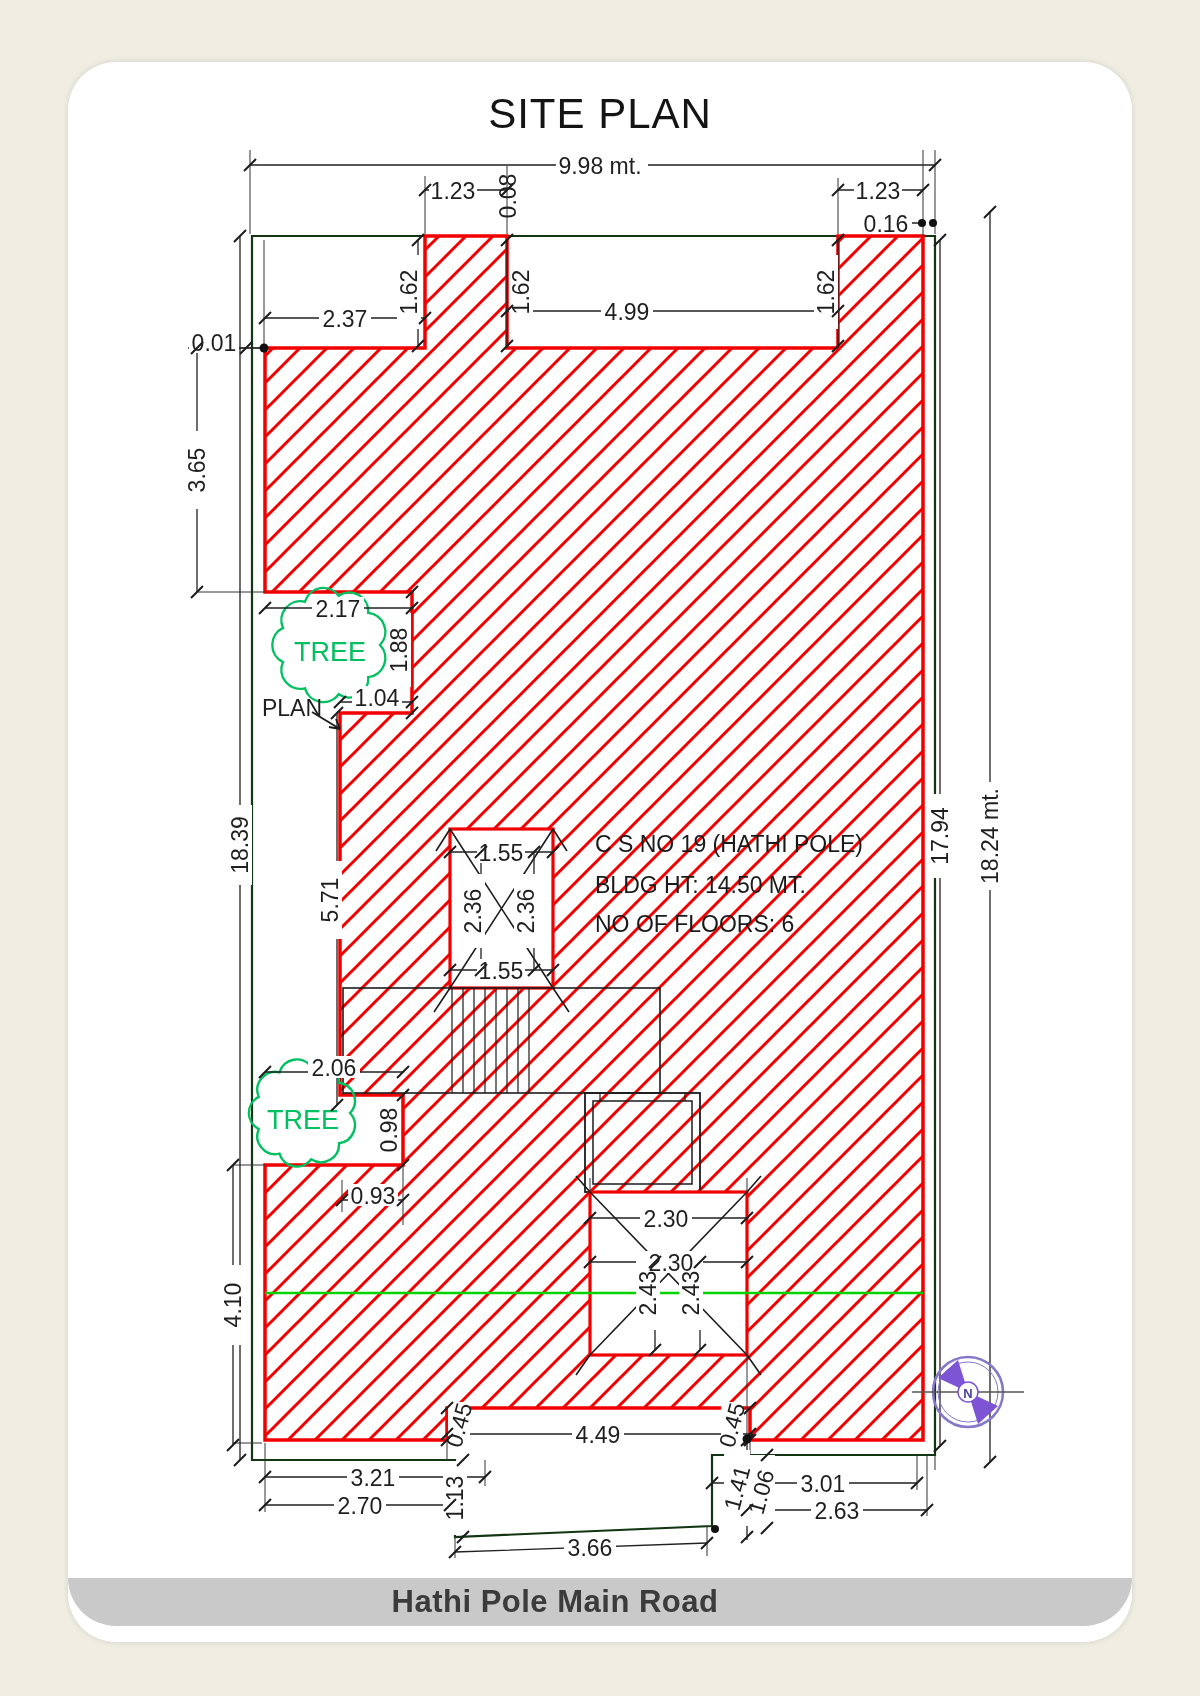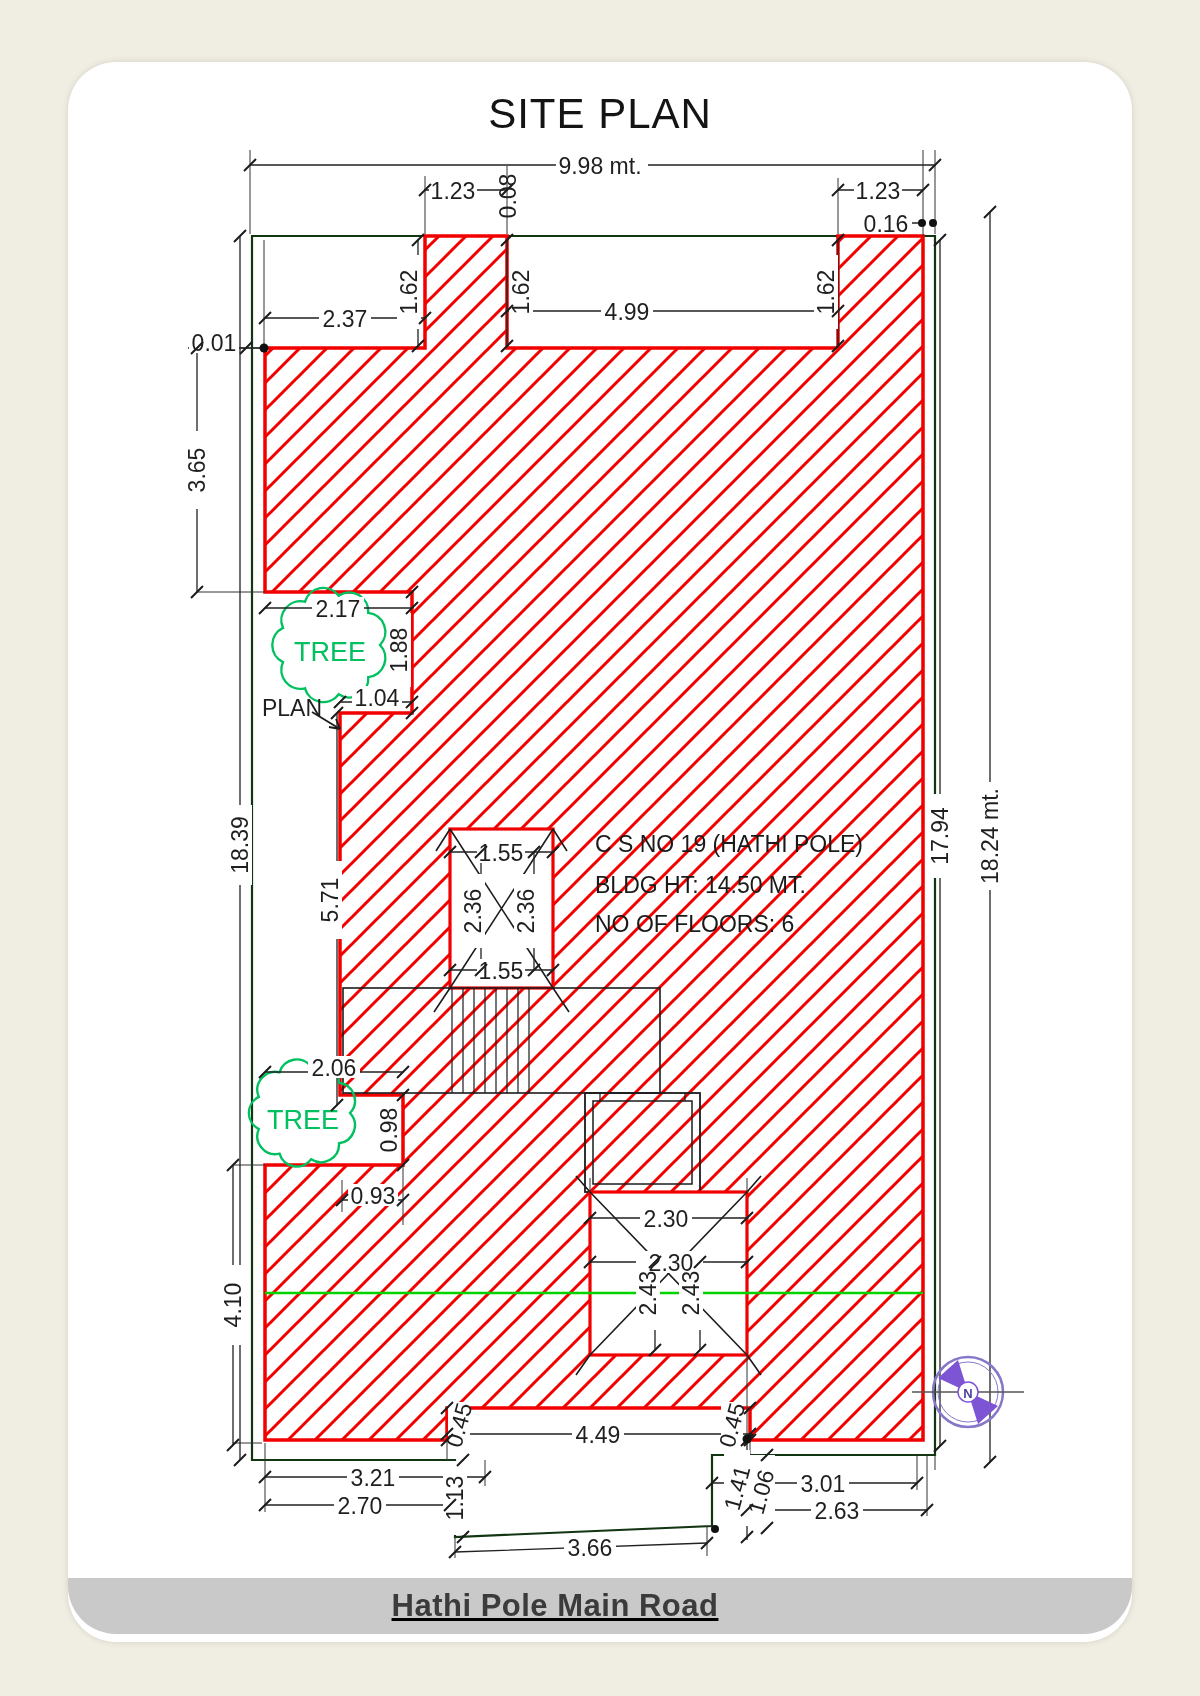--- a/index.html
+++ b/index.html
@@ -1,19 +1,19 @@
 <!DOCTYPE html>
 <html><head>
 <meta charset="utf-8">
 <style>
   html,body{margin:0;padding:0;}
   body{width:1200px;height:1696px;position:relative;background:#f0eee2;font-family:"Liberation Sans",sans-serif;overflow:hidden;}
   .card{position:absolute;left:68px;top:62px;width:1064px;height:1580px;background:#ffffff;border-radius:48px;box-shadow:0 0 6px rgba(0,0,0,0.12);}
   .page-title{position:absolute;top:90px;left:0;width:1200px;text-align:center;font-size:42px;color:#141414;letter-spacing:1px;}
-  .road-bar{position:absolute;left:68px;top:1578px;width:1064px;height:56px;background:#c9c9c9;border-radius:0 0 48px 48px;display:flex;align-items:center;justify-content:center;text-decoration:underline;}
+  .road-bar{position:absolute;left:68px;top:1578px;width:1064px;height:48px;background:#c9c9c9;border-radius:0 0 48px 48px;display:flex;align-items:center;justify-content:center;}
   .road-bar span{font-size:31px;font-weight:bold;color:#3b3b3b;transform:translateX(-45px);letter-spacing:0.5px;}
   svg.plan{position:absolute;left:0;top:0;}
   text{font-family:"Liberation Sans",sans-serif;}
   .dim{font-size:23px;fill:#1f1f1f;}
   .note{font-size:23px;fill:#1a1a1a;}
   .treetxt{font-size:27px;fill:#00c060;}
 </style>
 </head>
 <body>
 

